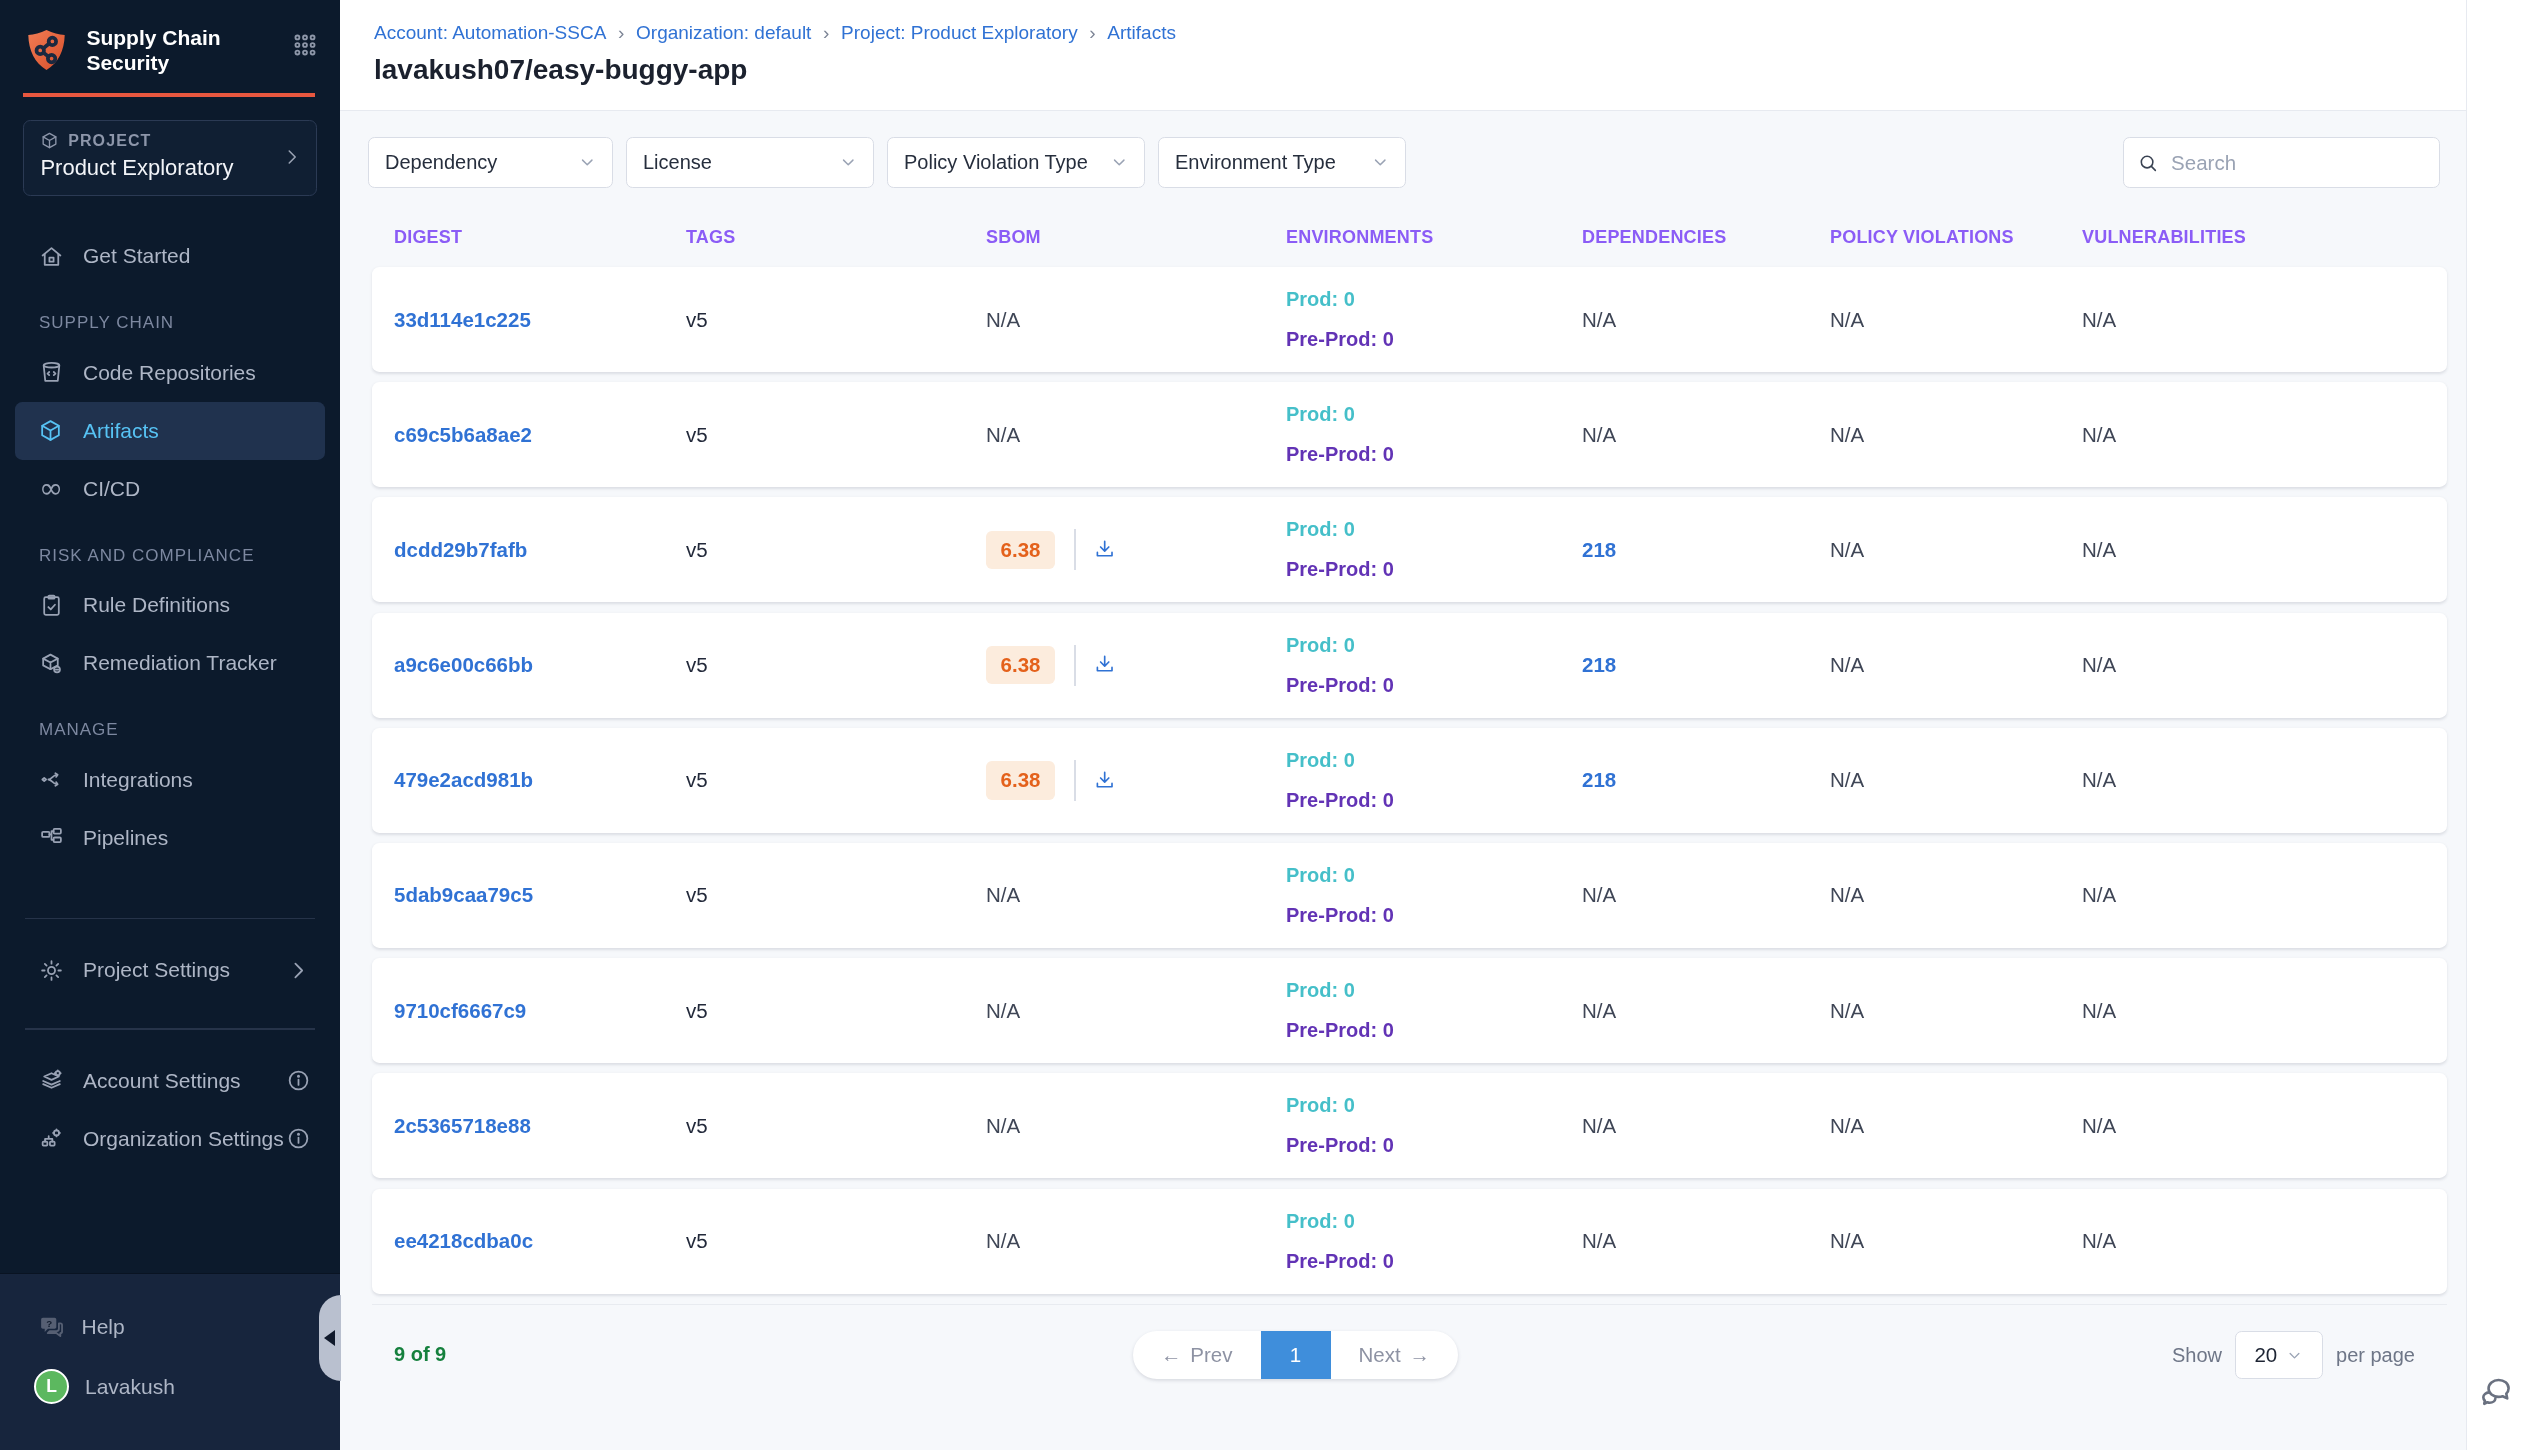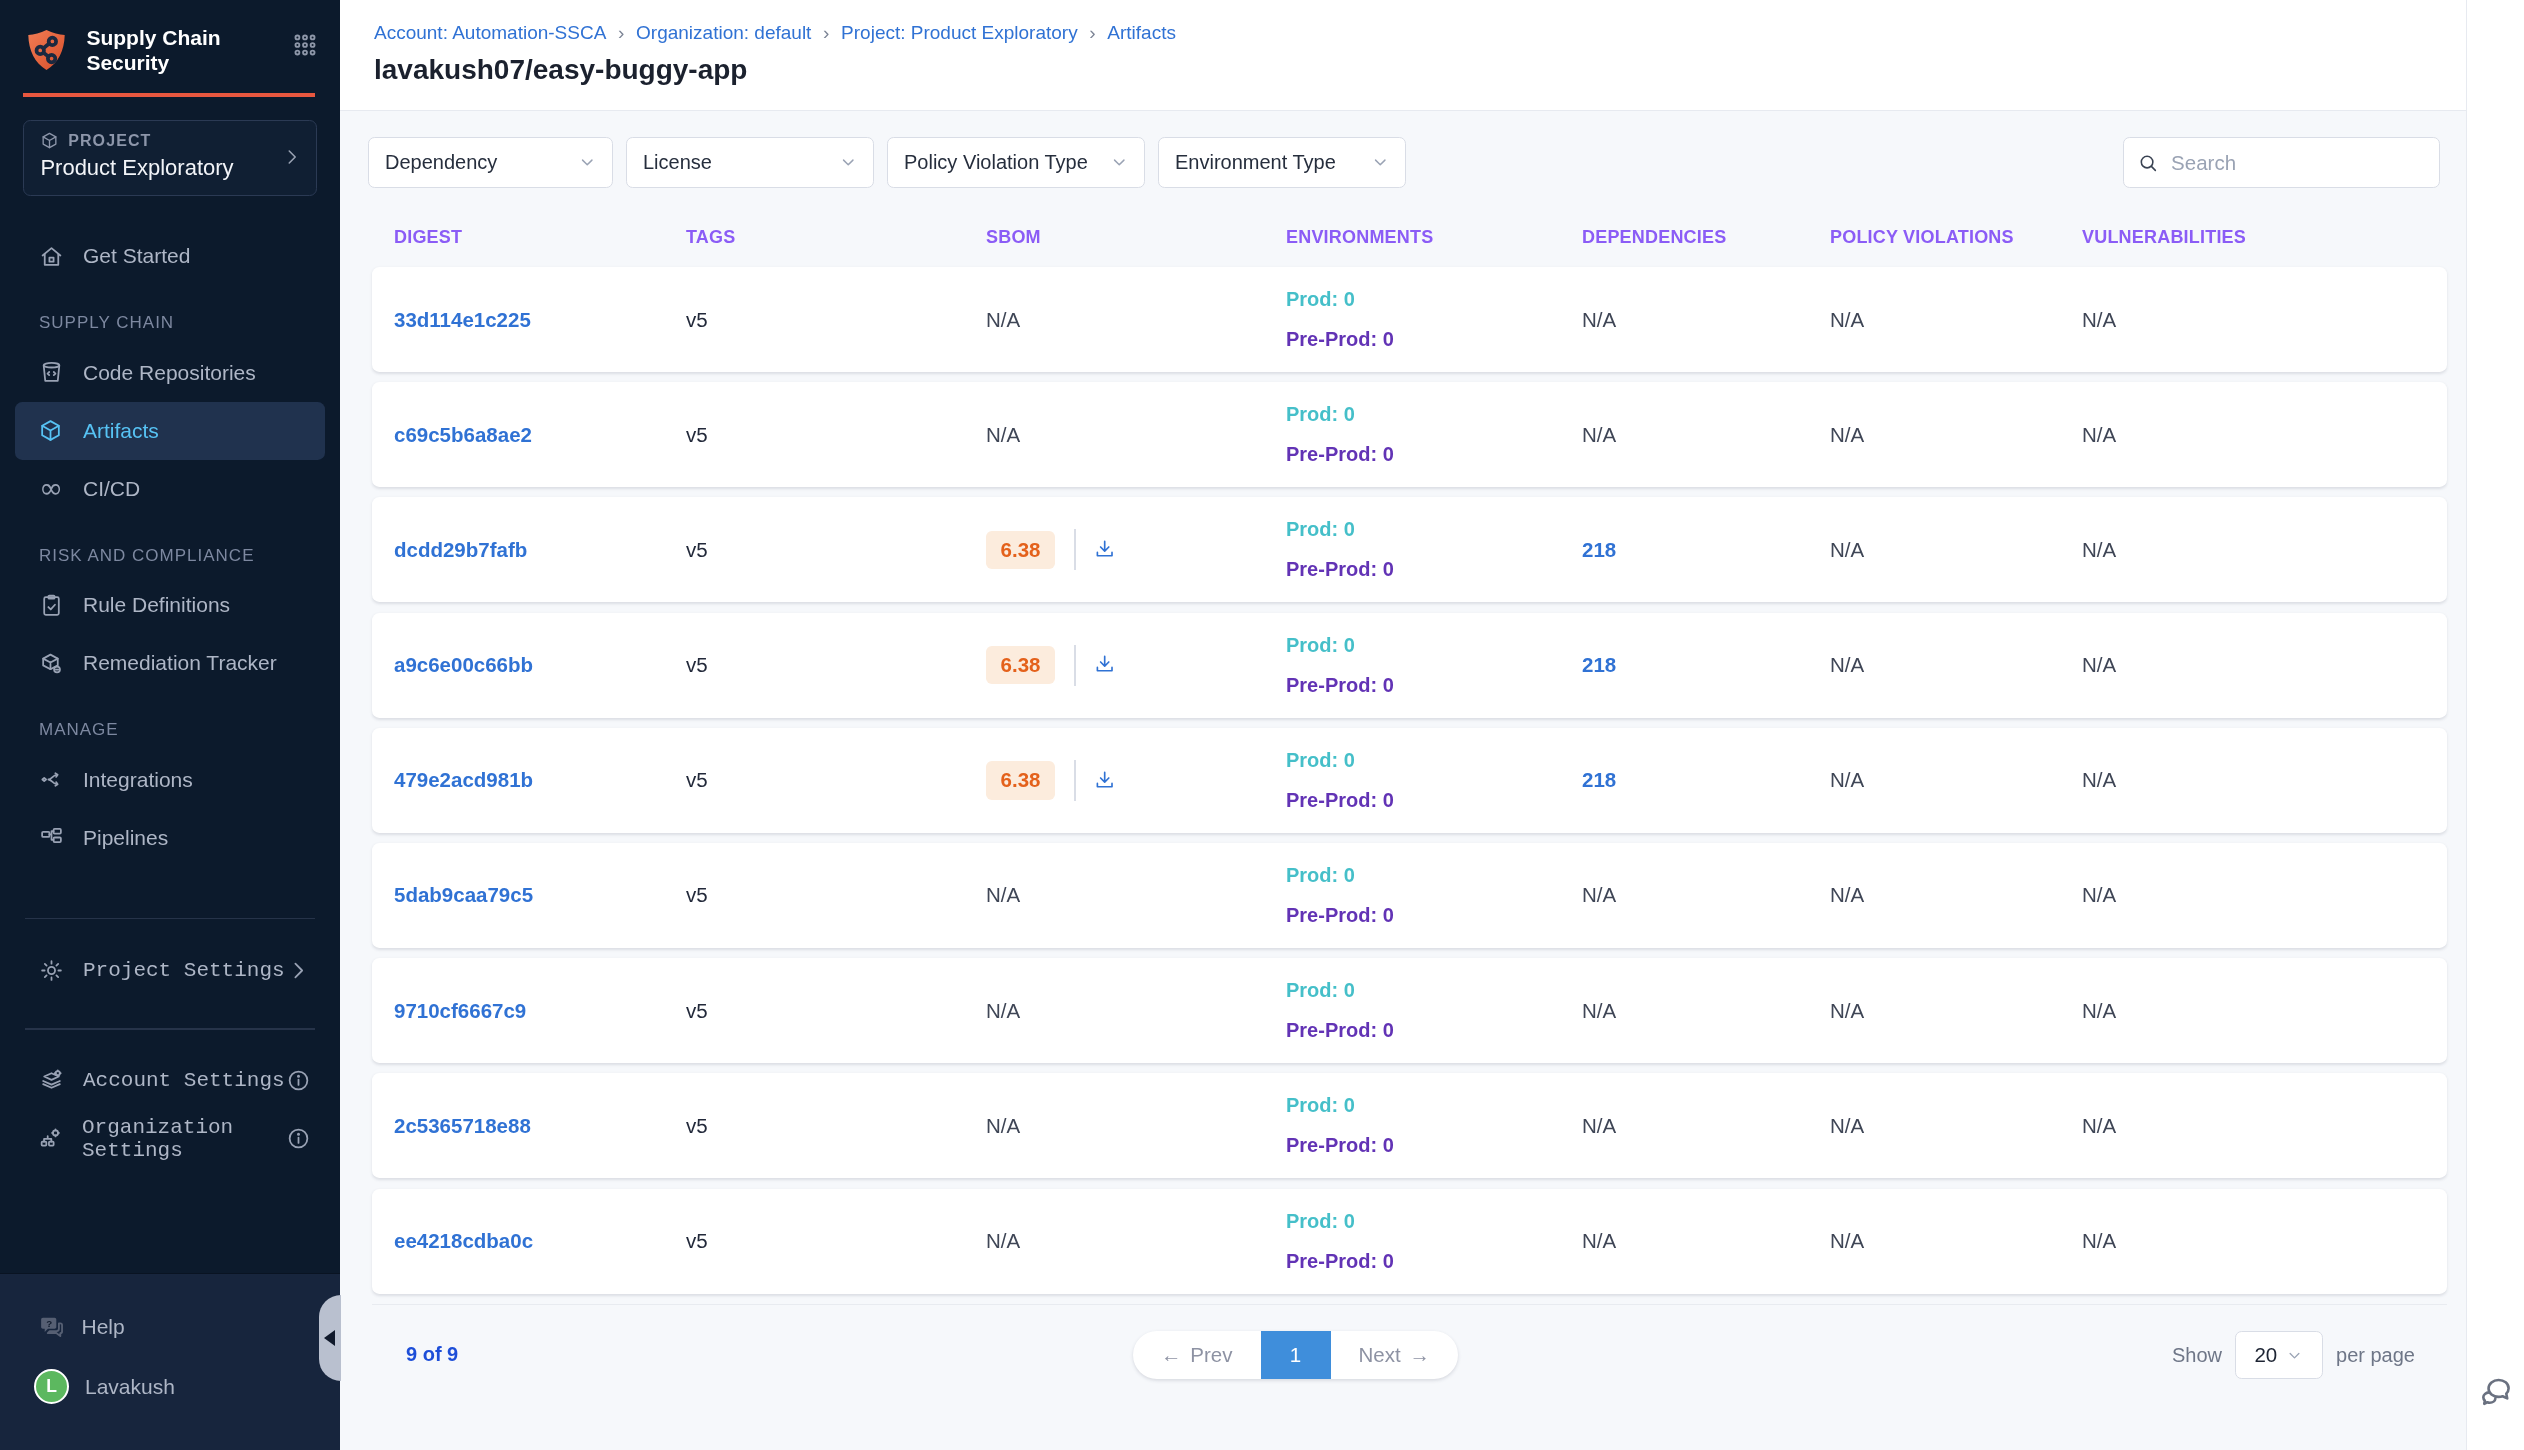--- a/index.html
+++ b/index.html
@@ -25,21 +25,21 @@
   .nav { margin-top:31px; }
   .nav-item { display:flex; align-items:center; height:58px; padding-left:38px; cursor:pointer; color:#aeb6c6; font-size:21px; }
   .nav-item .icon { width:26px; display:flex; justify-content:center; color:#99a2b4; }
   .nav-item .icon svg { width:25px; height:25px; }
   .nav-item .nv-label { margin-left:19px; }
   .nav-item.active { background:#20324e; border-radius:7.3px; margin:0 14.6px; padding-left:23.4px; color:#57c3f4; }
   .nav-item.active .icon { color:#57c3f4; }
   .section-label { height:41px; margin-top:17.5px; display:flex; align-items:center; padding-left:39px; color:#7d88a0; font-size:17px; letter-spacing:1px; }
   .side-divider { height:1.5px; background:#263349; margin:0 25px; }
   .d1 { margin-top:51px; } .d2 { margin-top:29px; }
-  .nav-foot { margin-top:22px;font-family:Liberation Mono, monospace; }
+  .nav-foot { margin-top:22px; }
   .trailing { margin-left:auto; margin-right:29px; color:#8d96aa; display:flex; }
   .trailing svg { width:22px; height:22px; }
   .inf-icon { font-size:29px; line-height:25px; font-family:"DejaVu Sans", sans-serif; }
 
   .bottom-panel { position:absolute; left:0; bottom:0; width:340px; height:178px; background:#17253d; border-top:1.5px solid #091322; }
   .help-row { display:flex; align-items:center; height:53px; margin-top:26px; padding-left:38px; cursor:pointer; font-size:21px; color:#aeb6c6; }
   .help-row .icon { color:#565f73; } .help-row .icon svg { width:26px; height:26px; }
   .help-row .nv-label { margin-left:17.5px; }
   .user-row { display:flex; align-items:center; margin-top:16px; padding-left:34px; cursor:pointer; font-size:21px; color:#aeb6c6; }
   .avatar { width:35px; height:35px; border-radius:50%; background:#5cb85f; border:2.2px solid #ffffff; color:#ffffff; display:flex; align-items:center; justify-content:center; font-size:17.5px; font-weight:700; }
@@ -77,21 +77,21 @@
   .sbom-pill { background:#fcecdd; color:#e4611b; font-weight:700; font-size:20.5px; border-radius:5.8px; padding:7.3px 14.6px; }
   .sbom-div { width:1.5px; height:41px; background:#d9dde6; margin:0 17.5px 0 19px; }
   .dl-btn { color:#3072d4; cursor:pointer; display:flex; }
   .dl-btn svg { width:23.4px; height:23.4px; }
   .env-cell { display:flex; flex-direction:column; gap:17px; font-size:20px; font-weight:600; }
   .env-prod { color:#45bfc9; } .env-preprod { color:#6233b5; }
 
   .table-bottom { height:1.5px; background:#e8ebf0; margin:4.4px 0 0 32px; width:2075px; }
 
   .pagination { position:relative; margin:26px 51px 0 54px; height:50px; }
-  .pg-count { position:absolute; left:12px; top:11.7px; font-size:20px; color:#1d4ed8; font-weight:600; }
+  .pg-count { position:absolute; left:0; top:11.7px; font-size:20px; color:#15803d; font-weight:600; }
   .pager { position:absolute; left:739px; top:0; width:325px; height:48px; background:#ffffff; border-radius:24px; box-shadow:0 1.5px 3.7px rgba(64,72,95,0.18); display:flex; overflow:hidden; }
   .pg-btn { flex:1; display:flex; align-items:center; justify-content:center; color:#8d92a3; font-size:20.5px; cursor:pointer; gap:8.8px; }
   .pg-page { width:70px; background:#3f8edb; color:#ffffff; display:flex; align-items:center; justify-content:center; font-size:20.5px; cursor:pointer; }
   .show-group { position:absolute; right:0; top:0; height:48px; display:flex; align-items:center; }
   .show-label, .perpage-label { font-size:20px; color:#6e7687; }
   .size-select { margin:0 13px; width:88px; height:48px; background:#ffffff; border:1.5px solid #d9dde6; border-radius:6.6px; display:flex; align-items:center; justify-content:center; gap:7.3px; font-size:20.5px; color:#1d2433; cursor:pointer; }
   .size-select .icon { color:#9aa3b4; display:flex; } .size-select .icon svg { width:19px; height:19px; }
 
   .gutter-chat { position:absolute; left:2477px; top:1373px; width:37px; height:37px; color:#6a7180; cursor:pointer; }
   .gutter-chat svg { width:37px; height:37px; }

